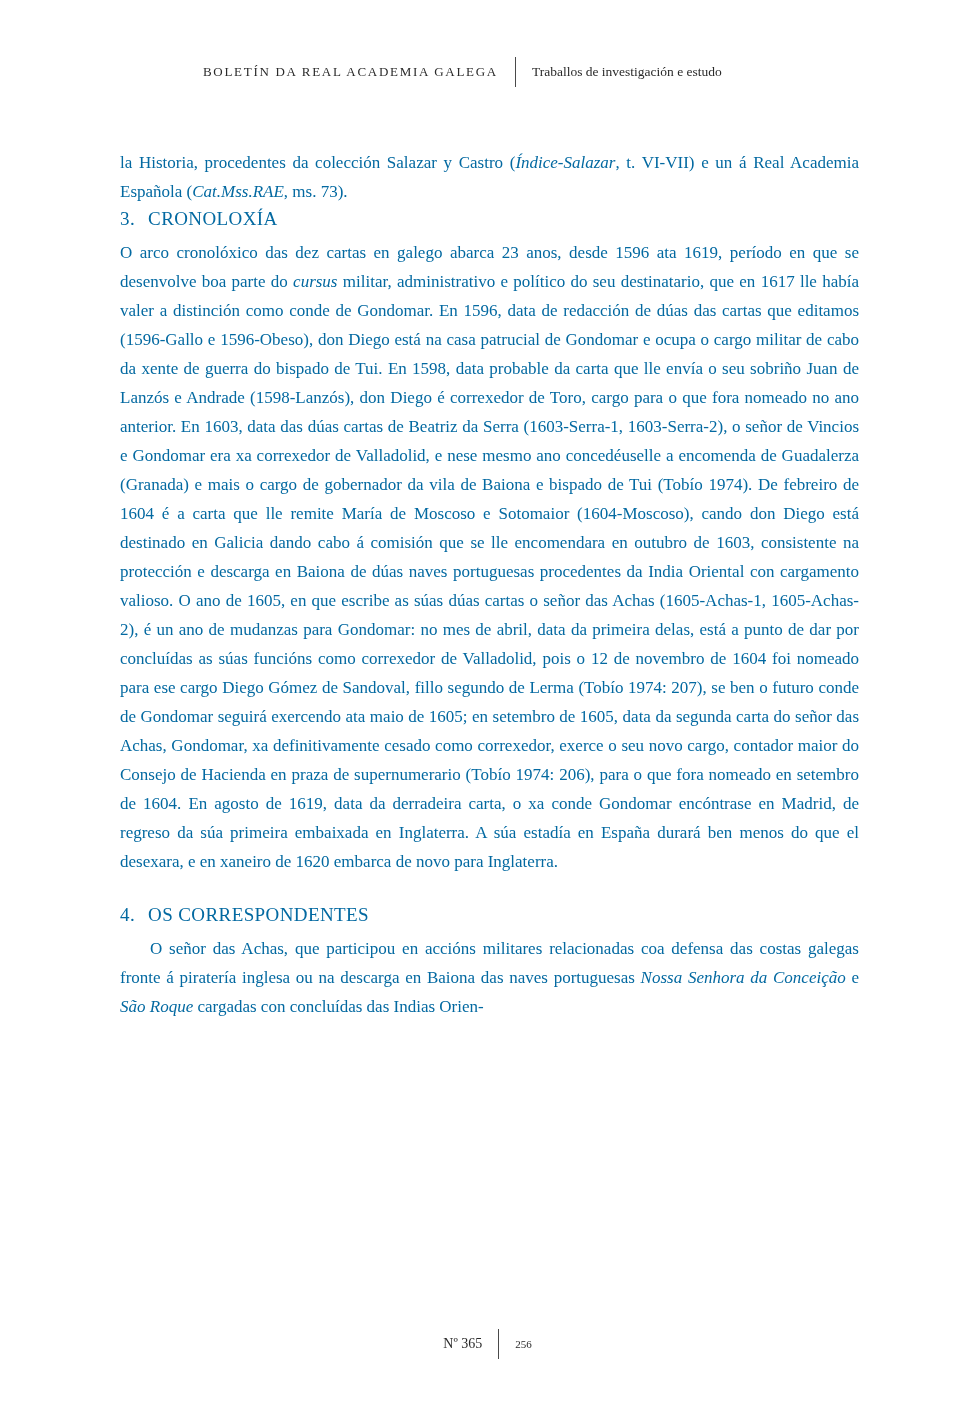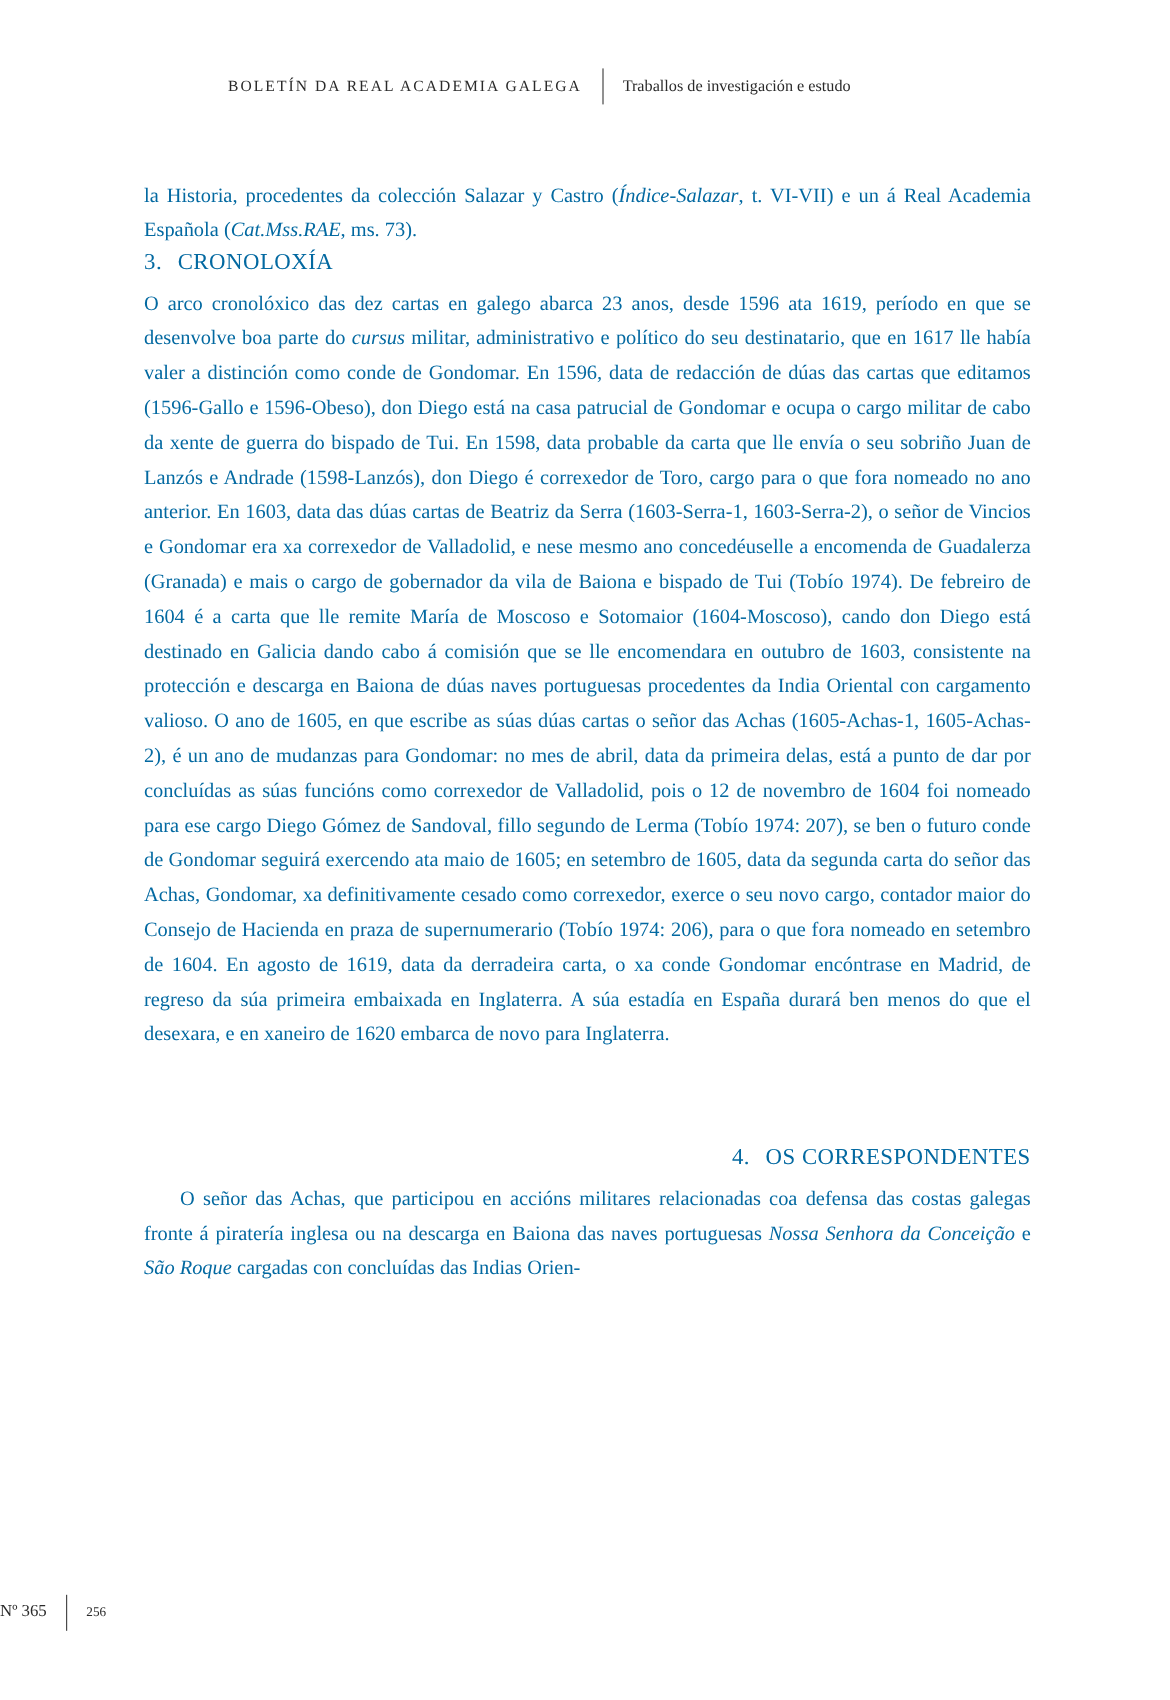--- a/index.html
+++ b/index.html
@@ -21,20 +21,21 @@
     left: 190px;
     display: flex;
     align-items: center;
     height: 32px;
   }
   .journal-title {
     font-size: 13px;
     letter-spacing: 1.7px;
     color: #2a2a2a;
     white-space: nowrap;
+    margin-left: 13px;
   }
   .header-divider {
     width: 1px;
     height: 30px;
     background: #4a4a4a;
     margin-left: 17px;
     margin-right: 16px;
     flex: none;
   }
   .header-section {
@@ -57,31 +58,32 @@
   .para { margin: 0; }
   .para em { font-style: italic; }
   .section-heading {
     font-weight: 400;
     font-size: 19px;
     line-height: 26px;
     letter-spacing: 0.4px;
     margin-bottom: 6px;
     text-align: left;
   }
-  .section-heading.second { margin-top: 76px; text-align: right; }
+  .section-heading.second { margin-top: 26px; }
   .sec-num { margin-right: 13px; }
   .indented { text-indent: 30px; }
 
   
   .page-footer {
     position: absolute;
     top: 1328px;
     left: 0;
     width: 975px;
     display: flex;
+    justify-content: center;
     align-items: center;
     height: 32px;
   }
   .footer-issue {
     font-size: 14px;
     color: #2a2a2a;
     margin-right: 16px;
   }
   .footer-divider {
     width: 1px;

